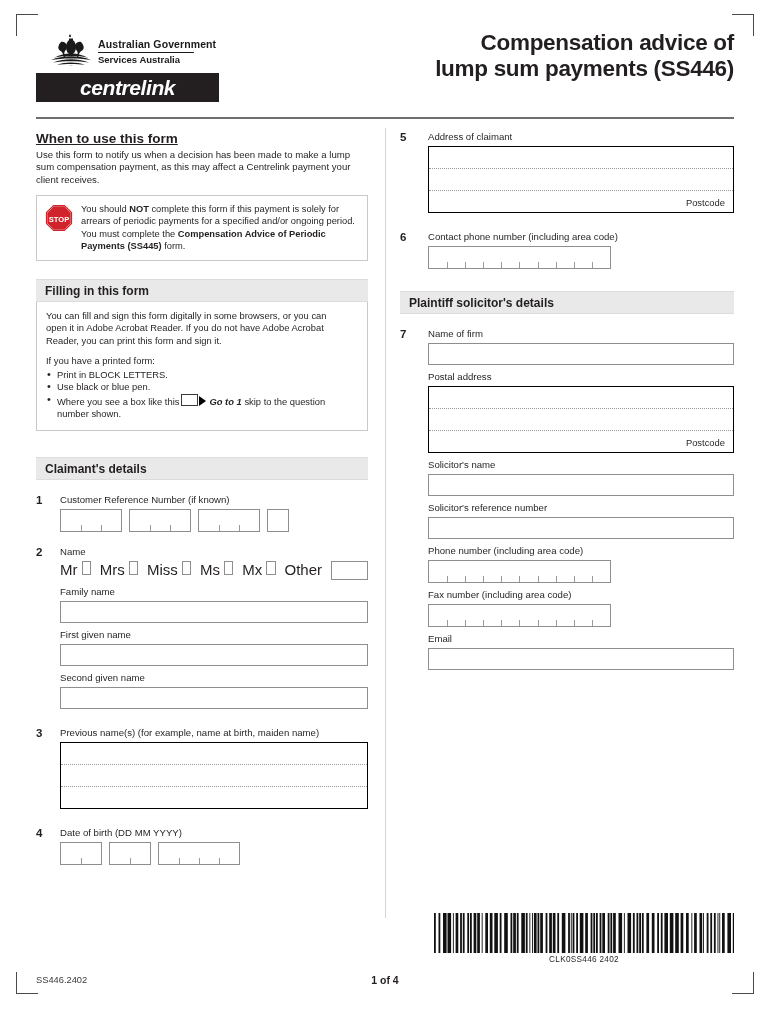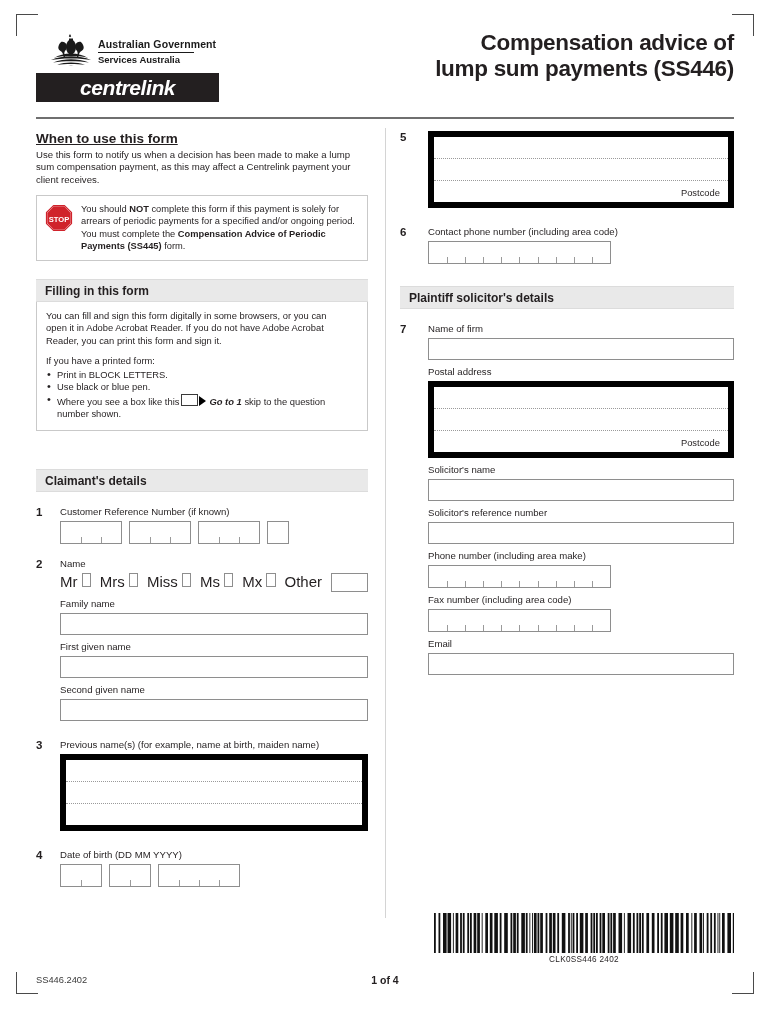--- a/index.html
+++ b/index.html
@@ -94,21 +94,21 @@
   .qnum{position:absolute;left:0;top:0;width:22px;font-size:11.5px;font-weight:bold;}
   .qbody{margin-left:24px;}
   .qlabel{font-size:9.6px;line-height:12.5px;margin:0 0 2.5px 0;}
   .sublabel{font-size:9.6px;line-height:12.5px;margin:6px 0 2.5px 0;}
 
   .field{
     border:1px solid #8e8e8e;background:#fff;height:22px;box-sizing:border-box;
   }
 
   
-  .addr{border:6px solid #000000;background:#fff;box-sizing:border-box;}
+  .addr{border:1px solid #000000;background:#fff;box-sizing:border-box;}
   .addr .ln{height:21px;border-bottom:1px dotted #9a9a9a;}
   .addr .ln:last-child{border-bottom:none;position:relative;}
   .addr .pc{
     position:absolute;right:8px;top:50%;transform:translateY(-50%);
     font-size:9.4px;color:#231f20;
   }
 
   
   .cells{display:flex;}
   .cellgrp{
@@ -215,21 +215,21 @@
         <p>You can fill and sign this form digitally in some browsers, or you can open it in Adobe Acrobat Reader. If you do not have Adobe Acrobat Reader, you can print this form and sign it.</p>
         <p>If you have a printed form:</p>
         <ul class="bul">
           <li>Print in BLOCK LETTERS.</li>
           <li>Use black or blue pen.</li>
           <li><span>Where you see a box like this</span><span class="gotobox"></span><span class="tri"></span><span class="goto">Go to 1</span> <span>skip to the question number shown.</span></li>
         </ul>
       </div>
     </div>
 
-    <div style="margin-top:38px;">
+    <div style="margin-top:26px;">
       <div class="band">Claimant's details</div>
     </div>
 
     <div class="q">
       <div class="qnum">1</div>
       <div class="qbody">
         <p class="qlabel">Customer Reference Number (if known)</p>
         <div class="cells">
           <div class="cellgrp" style="width:62px;">
             <div class="c" style="width:20px;"></div>
@@ -318,20 +318,21 @@
       </div>
     </div>
 
   </div>
 
   <div class="colR">
 
     <div class="q" style="margin-top:0;">
       <div class="qnum">5</div>
       <div class="qbody" style="margin-left:28px;">
+        <p class="qlabel">Address of claimant</p>
         <div class="addr">
           <div class="ln"></div>
           <div class="ln"></div>
           <div class="ln">
             <span class="pc">Postcode</span>
           </div>
         </div>
       </div>
     </div>
 
@@ -374,21 +375,21 @@
             <span class="pc">Postcode</span>
           </div>
         </div>
 
         <p class="sublabel">Solicitor's name</p>
         <div class="field"></div>
 
         <p class="sublabel">Solicitor's reference number</p>
         <div class="field"></div>
 
-        <p class="sublabel">Phone number (including area make)</p>
+        <p class="sublabel">Phone number (including area code)</p>
         <div class="cells">
           <div class="cellgrp" style="width:183px;">
             <div class="c" style="width:18.1px;"></div>
               <div class="c" style="width:18.1px;"></div>
               <div class="c" style="width:18.1px;"></div>
             <div class="c" style="width:18.1px;"></div>
               <div class="c" style="width:18.1px;"></div>
               <div class="c" style="width:18.1px;"></div>
             <div class="c" style="width:18.1px;"></div>
               <div class="c" style="width:18.1px;"></div>

